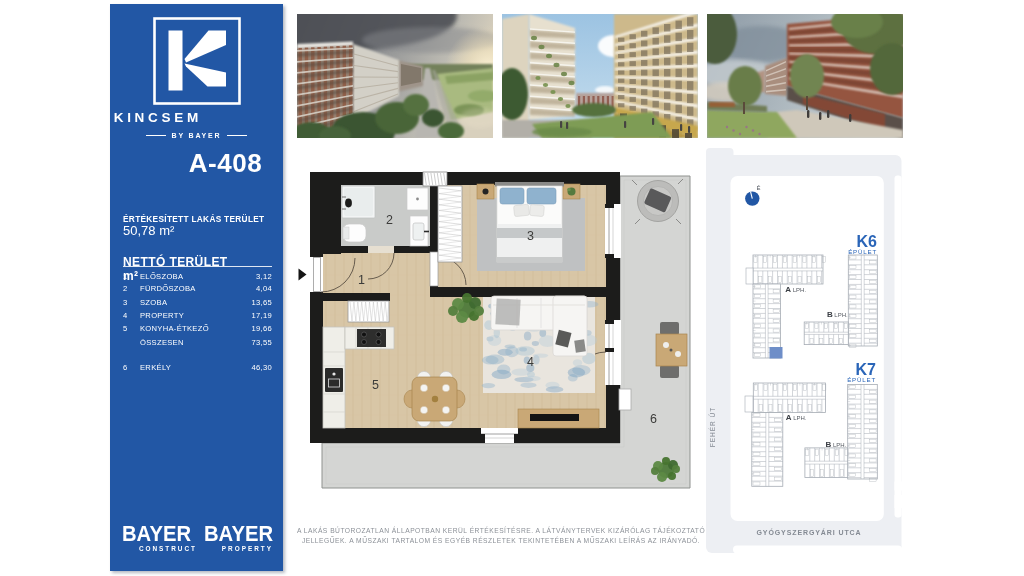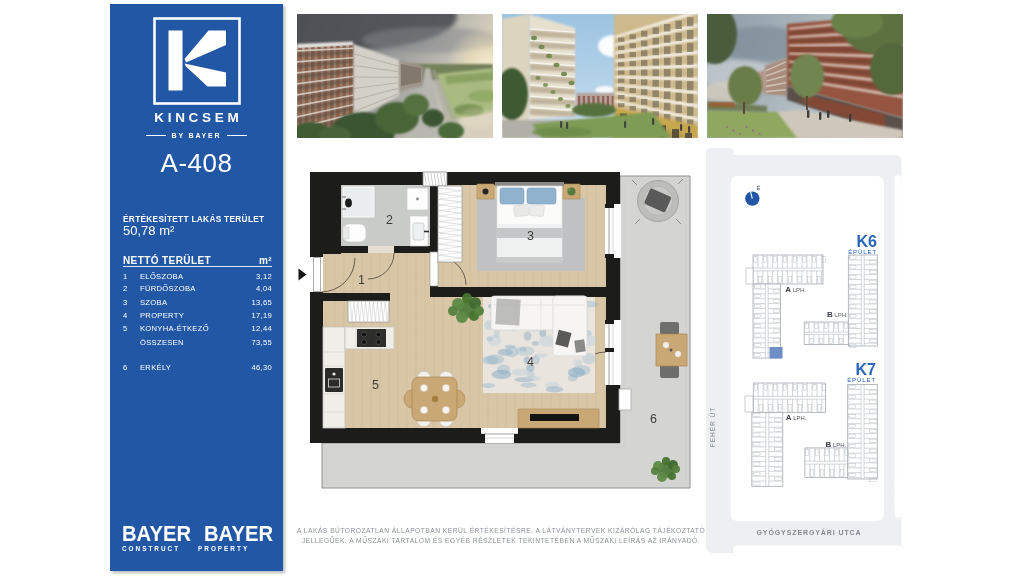--- a/index.html
+++ b/index.html
@@ -1,32 +1,32 @@
 <!DOCTYPE html>
 <html><head>
 <meta charset="utf-8">
 <style>
 html,body{margin:0;padding:0;background:#fff;}
 body{width:1024px;height:576px;position:relative;overflow:hidden;font-family:"Liberation Sans",sans-serif;}
 #sidebar{position:absolute;left:110px;top:4px;width:173px;height:567px;background:#2257a5;color:#fff;box-shadow:2px 2px 3px rgba(90,100,120,.45);}
 .klogo{position:absolute;left:43px;top:13px;}
-.kincsem{position:absolute;top:105.5px;width:100%;text-align:center;font-weight:bold;font-size:13.5px;letter-spacing:3.7px;text-indent:3.7px;}
+.kincsem{position:absolute;top:105.5px;width:100%;text-align:left;font-weight:bold;font-size:13.5px;letter-spacing:3.7px;text-indent:3.7px;}
 .bybayer{position:absolute;top:128px;left:0;width:100%;display:flex;align-items:center;justify-content:center;font-weight:bold;font-size:7px;letter-spacing:1.8px;}
 .bybayer .ln{width:20px;height:0;border-top:1.6px solid #fff;margin:0 6px;}
-.a408{position:absolute;top:143.5px;width:100%;text-align:center;font-weight:normal;font-size:26px;letter-spacing:0.5px;}
+.a408{position:absolute;top:143.5px;width:100%;text-align:center;font-weight:bold;font-size:26px;letter-spacing:0.5px;margin-left:29px;}
 .bldg{position:absolute;top:174px;width:100%;text-align:center;font-weight:bold;font-size:12px;line-height:11.5px;}
 .ertek{position:absolute;top:209.5px;left:13px;font-weight:bold;font-size:8.3px;letter-spacing:.3px;text-align:center;}
 .terulet{position:absolute;top:219px;left:13px;font-weight:normal;font-size:13px;}
-.netto{position:absolute;top:250.5px;left:13px;right:11px;display:flex;justify-content:space-between;font-weight:bold;font-size:10px;letter-spacing:.4px;}
+.netto{position:absolute;top:250.5px;left:13px;right:11px;display:flex;font-weight:bold;font-size:12px;letter-spacing:.4px;flex-direction:column;}
 .tline{position:absolute;top:261.5px;left:13px;right:11px;border-top:1px solid rgba(255,255,255,.85);}
 .trow{position:absolute;left:13px;right:11px;display:flex;font-size:7.6px;letter-spacing:.3px;}
 .trow .n{width:17px;}
 .trow .v{margin-left:auto;}
 .logos{position:absolute;bottom:19.5px;left:12px;right:10px;display:flex;justify-content:space-between;}
-.blogo{text-align:left;}
+.blogo{text-align:right;}
 .bword{font-weight:bold;font-size:22px;line-height:17px;letter-spacing:0px;transform:scaleX(.92);transform-origin:left;white-space:nowrap;}
 .bsub{font-weight:bold;font-size:6.4px;letter-spacing:2px;margin-top:2.5px;white-space:nowrap;}
 .blogo:last-child .bword{transform-origin:right;}
 #disclaimer{position:absolute;left:294px;top:526px;width:414px;text-align:center;color:#8b9097;font-size:6.7px;line-height:9.5px;letter-spacing:.48px;white-space:nowrap;}
 #mainsvg{position:absolute;left:0;top:0;}
 </style>
 </head>
 <body>
 <div id="sidebar">
   <svg class="klogo" width="88" height="88">
@@ -61,21 +61,21 @@
       <span class="v">13,65</span>
     </div>
   <div class="trow" style="top:307px">
       <span class="n">4</span>
       <span>PROPERTY</span>
       <span class="v">17,19</span>
     </div>
   <div class="trow" style="top:320px">
       <span class="n">5</span>
       <span>KONYHA-ÉTKEZŐ</span>
-      <span class="v">12,44</span>
+      <span class="v">19,66</span>
     </div>
   <div class="trow" style="top:333.5px">
       <span class="n"></span>
       <span>ÖSSZESEN</span>
       <span class="v">73,55</span>
     </div>
   <div class="trow" style="top:359px">
       <span class="n">6</span>
       <span>ERKÉLY</span>
       <span class="v">46,30</span>

